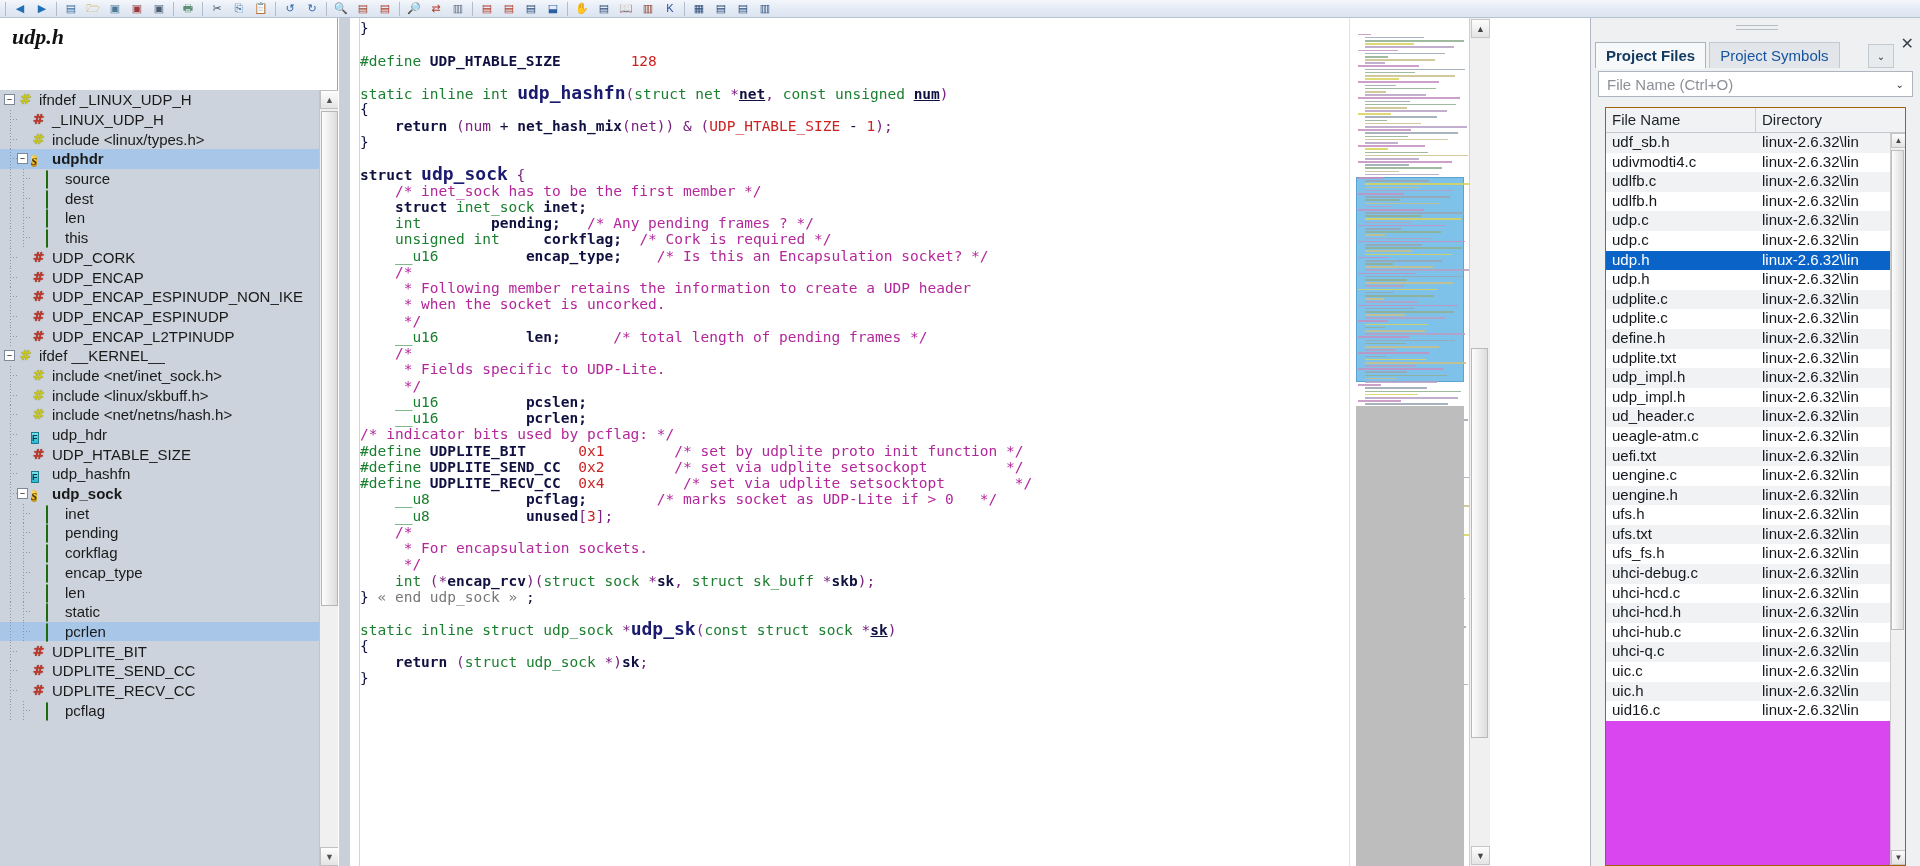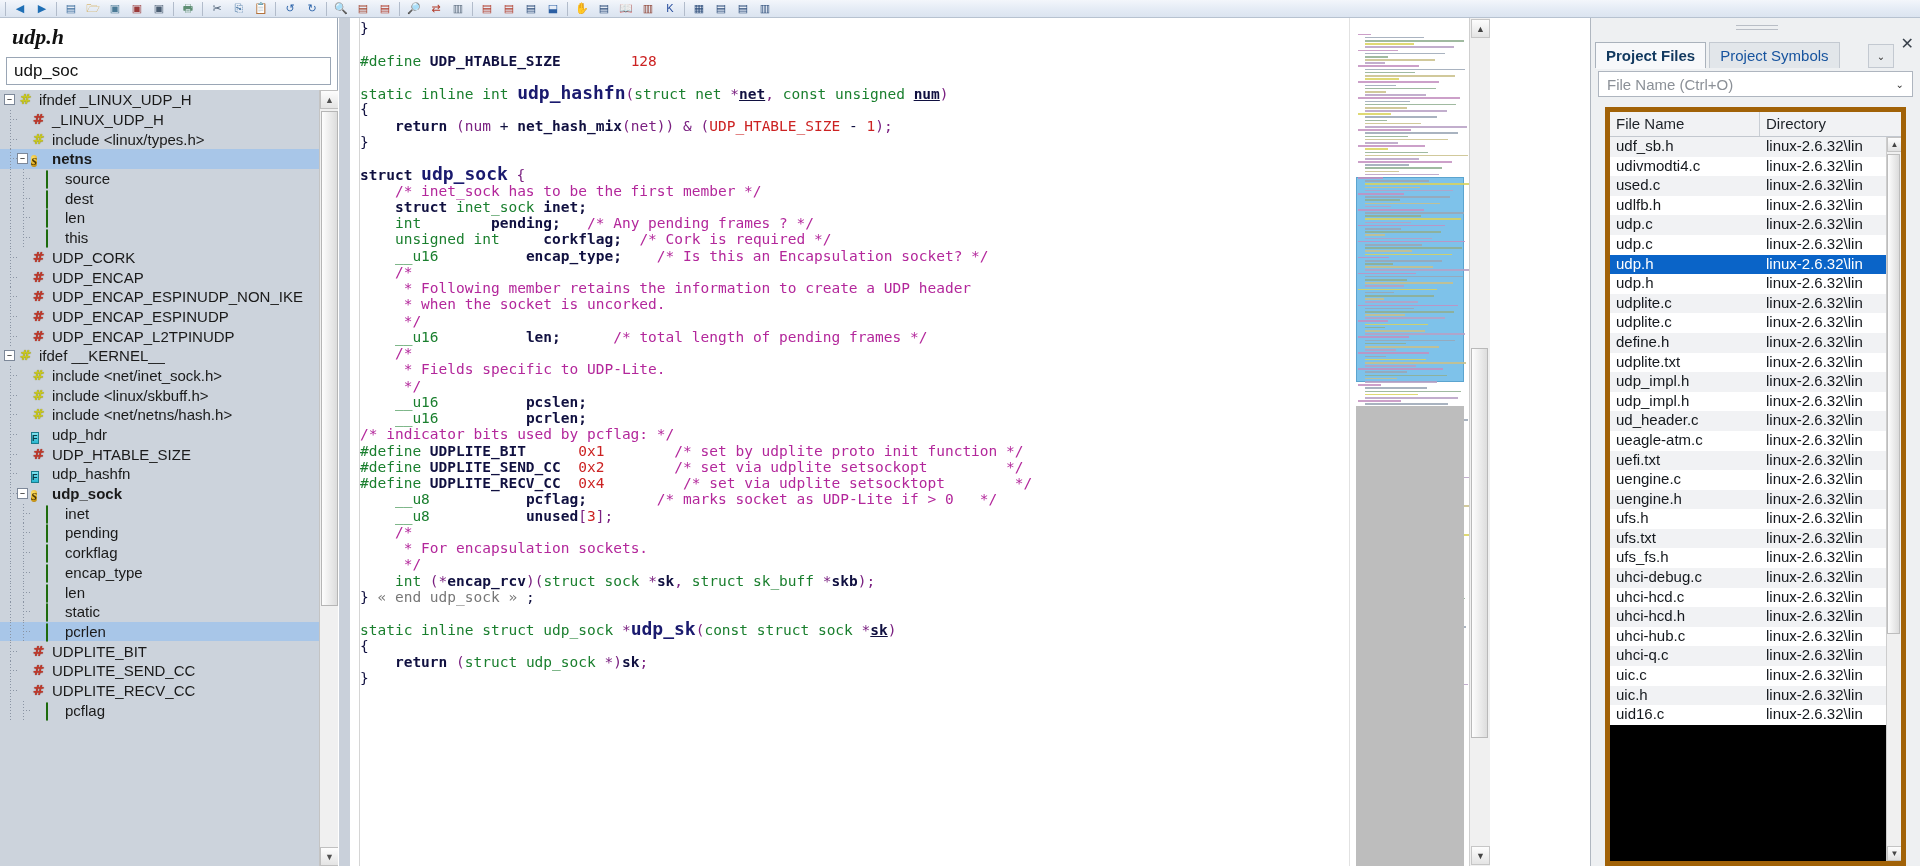--- a/index.html
+++ b/index.html
@@ -170,21 +170,21 @@
   .rp-tab.active { background:#f7f8fa; color:#12395f; font-weight:bold;
      border-color:#aab2bc; position:relative; }
   .rp-tab.active::after { content:""; position:absolute;left:0;right:0;bottom:-1px;height:2px;background:#f7f8fa;}
   .rp-tabcaret { margin-left:auto; width:26px;height:24px;border:1px solid #c3c9d1;background:#e8ebee;
      display:flex;align-items:center;justify-content:center;font-size:10px;color:#333;margin-right:22px;}
   .rp-filter {
     margin:3px 7px 0 7px; height:26px; background:#fff; border:1px solid #aeb5bf;
     display:flex; align-items:center; padding:0 8px; color:#8b9097; font-size:15px;
   }
   .rp-filter .caret { margin-left:auto; font-size:10px; color:#333; }
-  .rp-table { margin:5px 7px 0 7px; border:5px solid #a16207; background:#000000;
+  .rp-table { margin:5px 7px 0 7px; border:1px solid #a16207; background:#d946ef;
      position:absolute; left:7px; right:7px; top:84px; bottom:0; overflow:hidden; }
   .rp-head { display:flex; height:25px; background:#f1f2f4; border-bottom:1px solid #c3c8cf;
      font-size:15px; color:#1d2228; }
   .rp-head div { padding:3px 6px; }
   .rp-head .c1 { width:150px; border-right:1px solid #c9ced4; }
   .rp-rows { position:absolute; left:0; right:15px; top:25px; bottom:0; overflow:hidden; }
   .rp-row { display:flex; height:19.6px; font-size:15px; color:#14181d; }
   .rp-row:nth-child(odd) { background:#f1f2f4; }
   .rp-row:nth-child(even){ background:#ffffff; }
   .rp-row.sel { background:#0a64c8; color:#fff; }
@@ -307,23 +307,20 @@
       <div class="tb-btn">
         <span class="tb-ico" style="color: rgb(45, 77, 122);">▤</span>
       </div>
       <div class="tb-btn">
         <span class="tb-ico" style="color: rgb(45, 77, 122);">▥</span>
       </div>
     </div>
 
   <div class="leftpanel">
     <div class="lp-title">udp.h</div>
-    <div class="lp-search">
-      <span>udp_soc</span>
-    </div>
     <div class="lp-tree">
       <div class="tree-scroll" id="tree-scroll">
           <div class="tnode">
             <span class="tw">–</span>
             <span class="ic ic-hash-y">#</span>
             <span class="lbl">ifndef _LINUX_UDP_H</span>
           </div>
           <div class="tnode">
             <span class="dotline elbow"></span>
             <span class="tw blank"></span>
@@ -333,21 +330,21 @@
           <div class="tnode">
             <span class="dotline elbow"></span>
             <span class="tw blank"></span>
             <span class="ic ic-hash-y">#</span>
             <span class="lbl">include &lt;linux/types.h&gt;</span>
           </div>
           <div class="tnode sel bold">
             <span class="dotline elbow"></span>
             <span class="tw">–</span>
             <span class="ic"><span class="ic-s">S</span></span>
-            <span class="lbl">netns</span>
+            <span class="lbl">udphdr</span>
           </div>
           <div class="tnode">
             <span class="dotline"></span>
             <span class="dotline elbow"></span>
             <span class="tw blank"></span>
             <span class="ic"><span class="ic-diamond"></span></span>
             <span class="lbl">source</span>
           </div>
           <div class="tnode">
             <span class="dotline"></span>
@@ -785,21 +782,21 @@
       <div class="rp-rows" id="rp-rows">
           <div class="rp-row">
             <div class="c1">udf_sb.h</div>
             <div class="c2">linux-2.6.32\lin</div>
           </div>
           <div class="rp-row">
             <div class="c1">udivmodti4.c</div>
             <div class="c2">linux-2.6.32\lin</div>
           </div>
           <div class="rp-row">
-            <div class="c1">used.c</div>
+            <div class="c1">udlfb.c</div>
             <div class="c2">linux-2.6.32\lin</div>
           </div>
           <div class="rp-row">
             <div class="c1">udlfb.h</div>
             <div class="c2">linux-2.6.32\lin</div>
           </div>
           <div class="rp-row">
             <div class="c1">udp.c</div>
             <div class="c2">linux-2.6.32\lin</div>
           </div>

